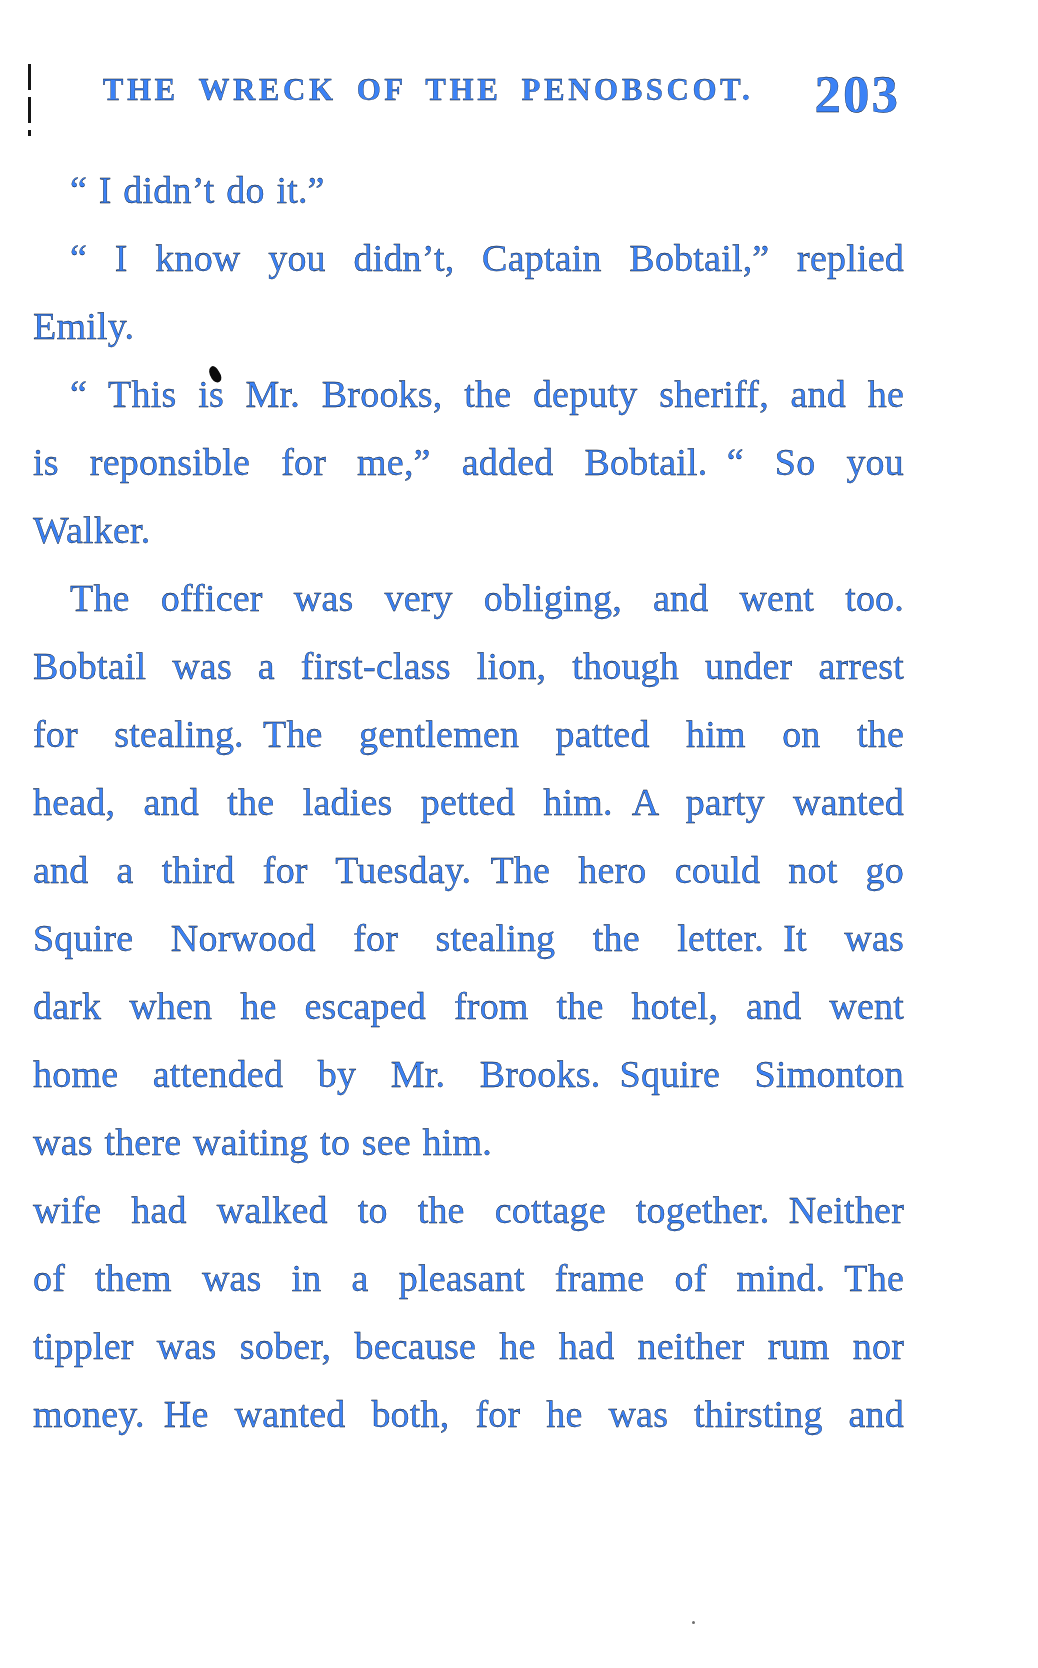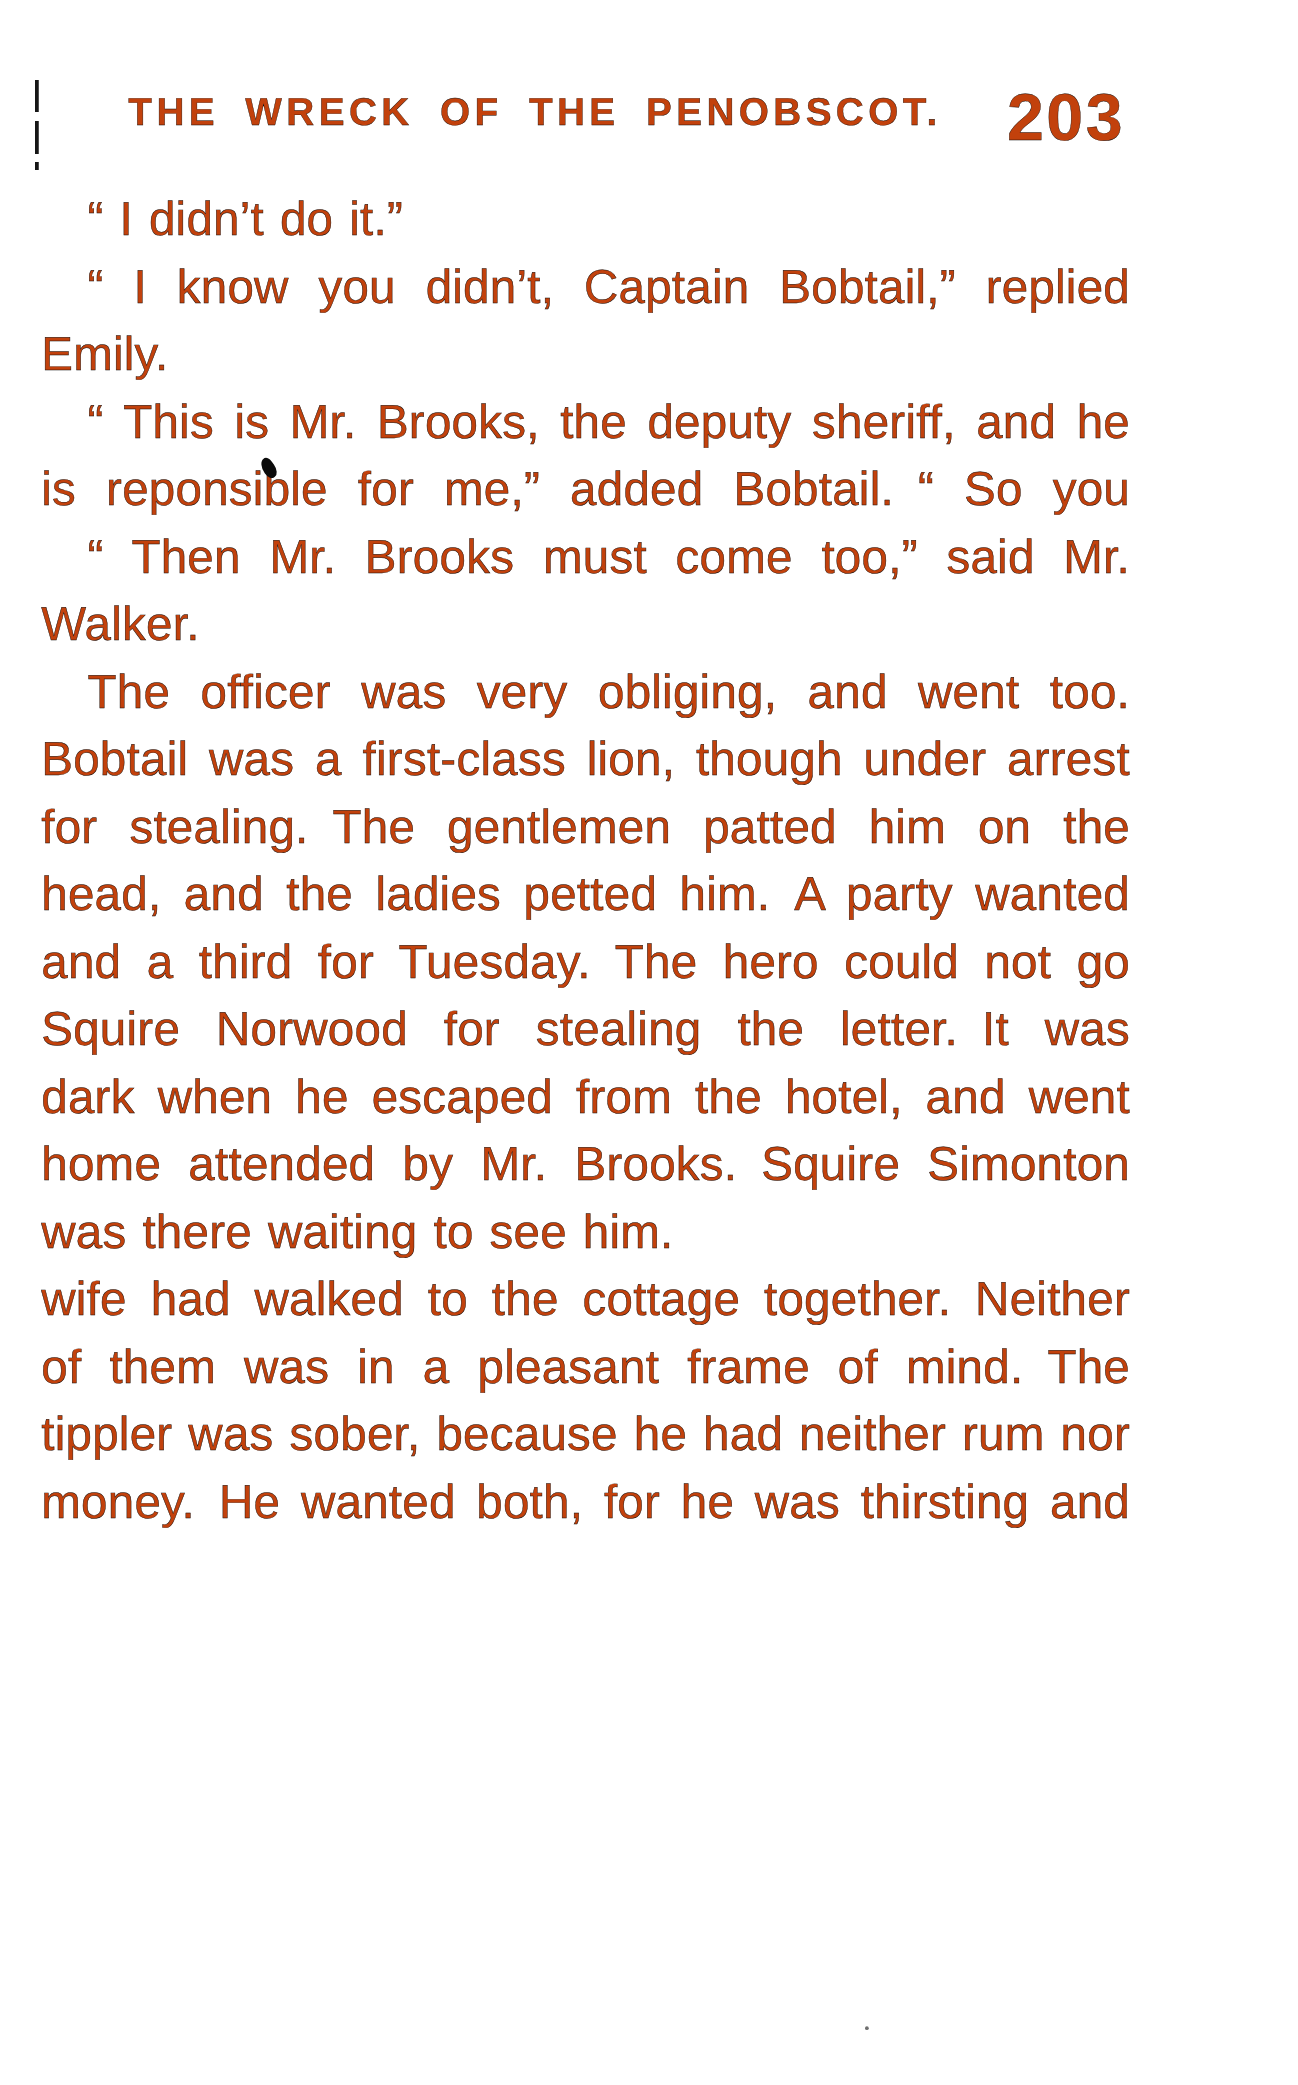--- a/index.html
+++ b/index.html
@@ -1,22 +1,22 @@
 <!DOCTYPE html>
 <html><head>
 <meta charset="utf-8">
 <style>
   html, body { margin: 0; padding: 0; background: #ffffff; }
   .page {
     position: relative;
     width: 1038px;
     height: 1668px;
     background: #ffffff;
-    color: #c2410c;
-    font-family: Liberation Sans, sans-serif;
+    color: #3b82f6;
+    font-family: Liberation Serif, serif;
     overflow: hidden;
   }
   
   .scan-dashes {
     position: absolute;
     left: 28px;
     top: 64px;
     width: 3px;
     height: 72px;
     background: repeating-linear-gradient(180deg, #161616 0 26px, transparent 26px 33px);
@@ -47,21 +47,21 @@
     position: absolute;
     left: 33px;
     top: 149px;
     width: 871px;
     font-size: 38px;
     line-height: 54px;
     letter-spacing: 0.2px;
     word-spacing: 2px;
     -webkit-text-stroke: 0.35px #0b0b0b;
   }
-  .line { white-space: normal; }
+  .line { white-space: normal; margin-top: 14px; }
   .line.just { text-align: justify; text-align-last: justify; }
   .line.indent { text-indent: 37px; }
   
   .ink-smudge {
     position: absolute;
     left: 210px;
     top: 366px;
     width: 10px;
     height: 17px;
     background: #0b0b0b;
@@ -88,21 +88,20 @@
   <div class="running-title">THE WRECK OF THE PENOBSCOT.</div>
 
   <div class="page-number">203</div>
 
   <div class="body-text" id="body-text">
       <div class="line indent">“ I didn’t do it.”</div>
       <div class="line indent just">“ I know you didn’t, Captain Bobtail,” replied</div>
       <div class="line">Emily.</div>
       <div class="line indent just">“ This is Mr. Brooks, the deputy sheriff, and he</div>
       <div class="line just">is reponsible for me,” added Bobtail. “ So you</div>
-      <div class="line indent just">“ Then Mr. Brooks must come too,” said Mr.</div>
       <div class="line">Walker.</div>
       <div class="line indent just">The officer was very obliging, and went too.</div>
       <div class="line just">Bobtail was a first-class lion, though under arrest</div>
       <div class="line just">for stealing. The gentlemen patted him on the</div>
       <div class="line just">head, and the ladies petted him. A party wanted</div>
       <div class="line just">and a third for Tuesday. The hero could not go</div>
       <div class="line just">Squire Norwood for stealing the letter. It was</div>
       <div class="line just">dark when he escaped from the hotel, and went</div>
       <div class="line just">home attended by Mr. Brooks. Squire Simonton</div>
       <div class="line">was there waiting to see him.</div>

